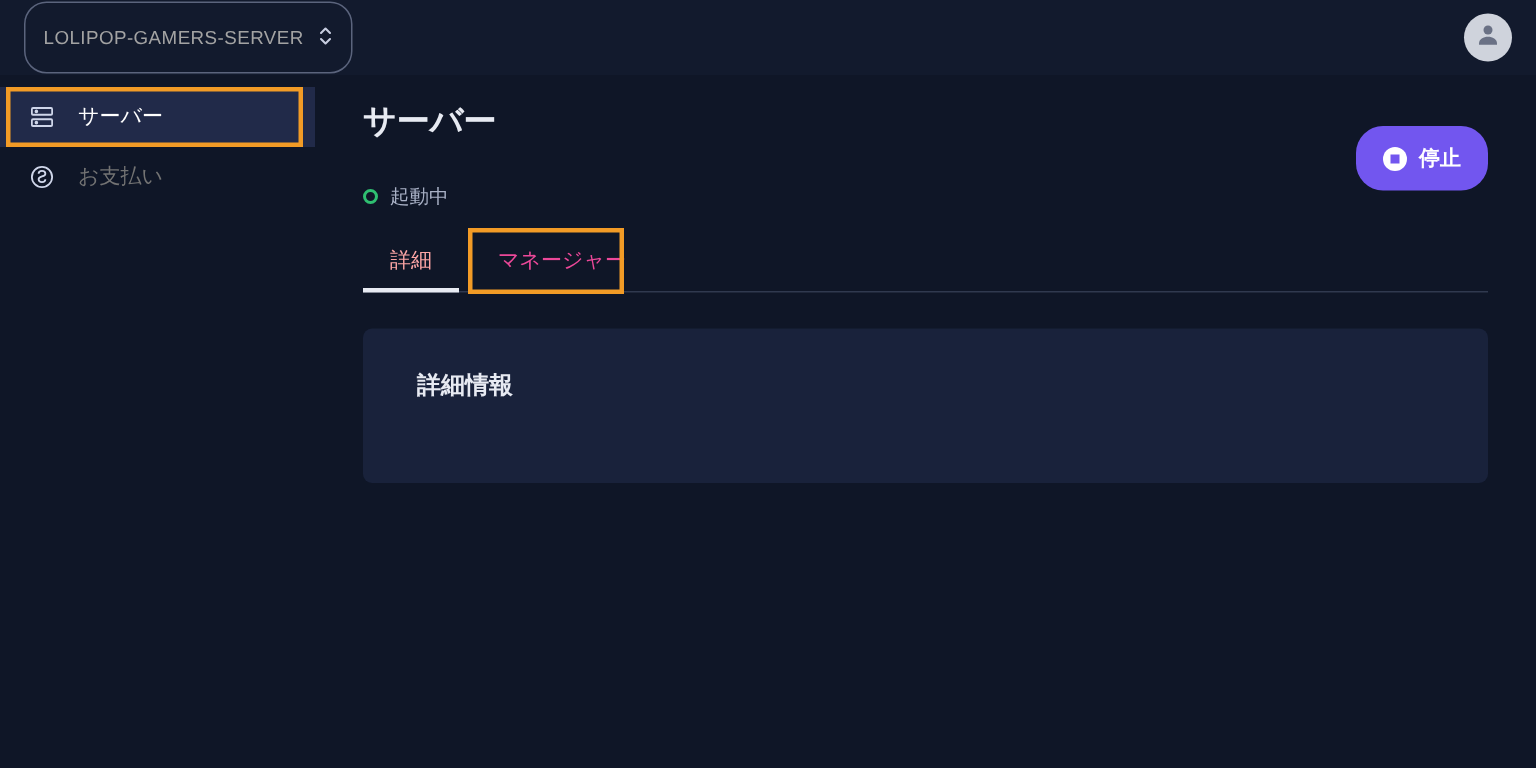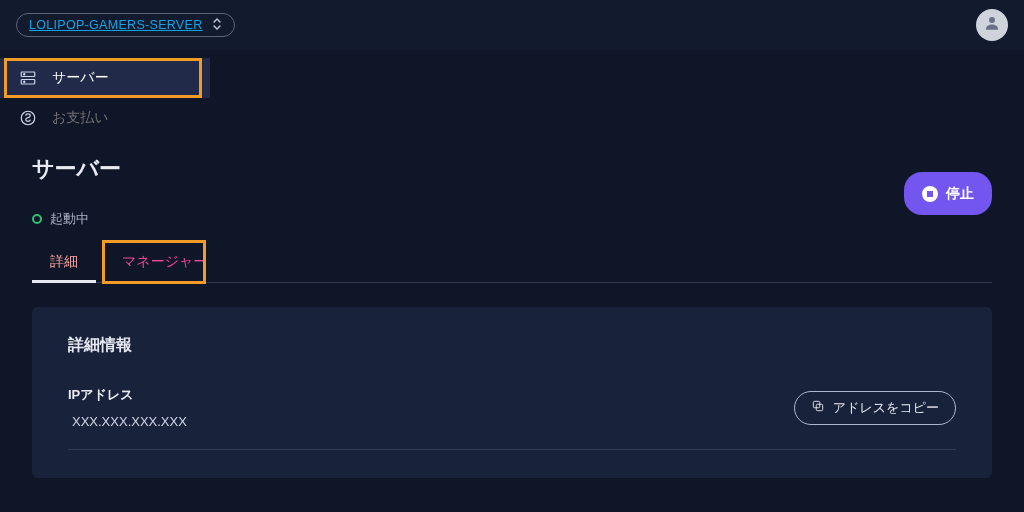--- a/index.html
+++ b/index.html
@@ -8,27 +8,27 @@
     --bg:#0f1627;
     --panel:#121b31;
     --panel2:#19223b;
     --muted:#a9b1c6;
     --line:#30394f;
     --accent:#7256ef;
     --orange:#f29b26;
   }
   
   .topbar{ height:50px; background:#121a2d; display:flex; align-items:center; padding:0 16px; justify-content:space-between; }
-  .server-select{ display:inline-flex; align-items:center; gap:10px; height:24px; padding:0 12px; border:1px solid #5b647d; border-radius:15px; color:#0ea5e9; font-size:12.5px; letter-spacing:.3px; cursor:pointer;text-decoration:underline; }
+  .server-select{ display:inline-flex; align-items:center; gap:10px; height:48px; padding:0 12px; border:1px solid #5b647d; border-radius:15px; color:#a3a3a3; font-size:12.5px; letter-spacing:.3px; cursor:pointer; }
   .server-select .chev{ display:inline-block; font-size:11px; color:#c7cde0; }
   .avatar{ width:32px; height:32px; border-radius:50%; background:#cfd3dc; display:flex; align-items:center; justify-content:center; cursor:pointer; }
   .avatar svg{ width:18px; height:18px; fill:#6a7185; }
 
   
-  .shell{ display:flex; height:calc(512px - 50px);flex-direction:column; }
+  .shell{ display:flex; height:calc(512px - 50px); }
   .sidebar{ width:210px; background:#0f1627; padding-top:8px; }
   .nav-item{ height:40px; display:flex; align-items:center; gap:14px; padding:0 18px; color:#737373; font-size:14px; cursor:pointer; }
   .nav-item .ico{ width:20px; height:20px; display:inline-flex; align-items:center; justify-content:center; color:#cfd6ea; }
   .nav-item.active{ background:#212a49; color:#fff; }
 
   .main{ flex:1; padding:16px 32px 0 32px; }
   .page-head{ display:flex; align-items:flex-start; justify-content:space-between; }
   .page-title{ font-size:22px; font-weight:700; }
   .status{ display:flex; align-items:center; gap:8px; margin-top:26px; color:var(--muted); font-size:13px; }
   .status .dot{ width:10px; height:10px; border-radius:50%; border:2px solid #2fbf71; background:transparent; }
@@ -128,31 +128,16 @@
       <div class="tab">
         <span>マネージャー</span>
       </div>
 
       <div class="hl" style="left:70px; top:-2px; width:104px; height:44px;"></div>
     </div>
 
     <section class="card">
       <h2 class="card-title">詳細情報</h2>
 
-      <div class="row">
-        <div>
-          <div class="field-label">IPアドレス</div>
-          <div class="field-val">XXX.XXX.XXX.XXX</div>
-        </div>
-        <button class="copy-btn">
-          <span>
-            <svg viewBox="0 0 24 24">
-                <rect x="9" y="9" width="11" height="11" rx="2"></rect>
-                <rect x="4" y="4" width="11" height="11" rx="2"></rect>
-              </svg>
-          </span>
-          <span>アドレスをコピー</span>
-        </button>
-      </div>
 
     </section>
   </main>
 </div>
 
 </body></html>

